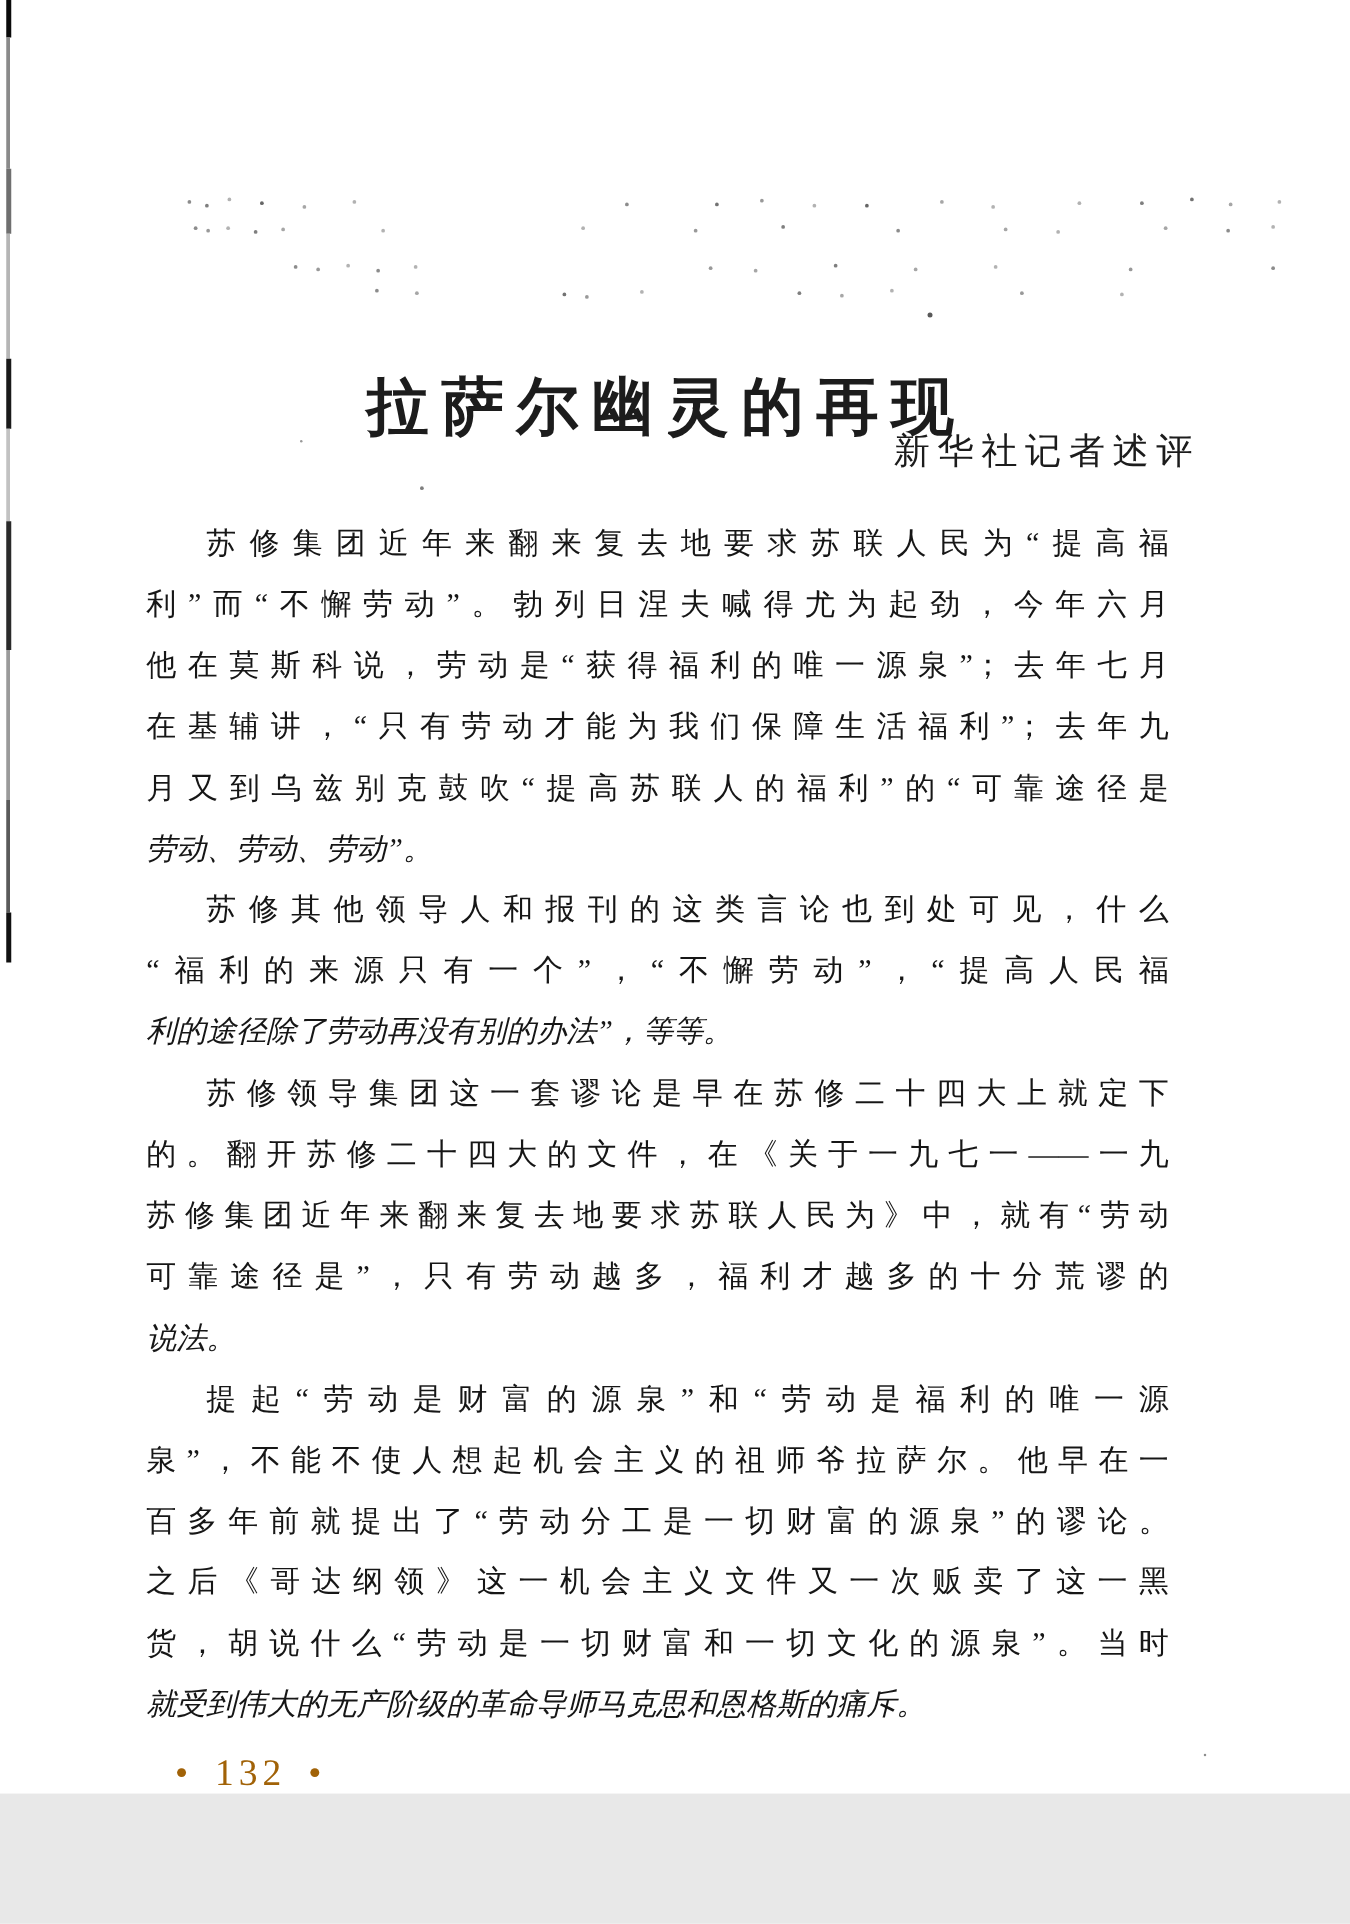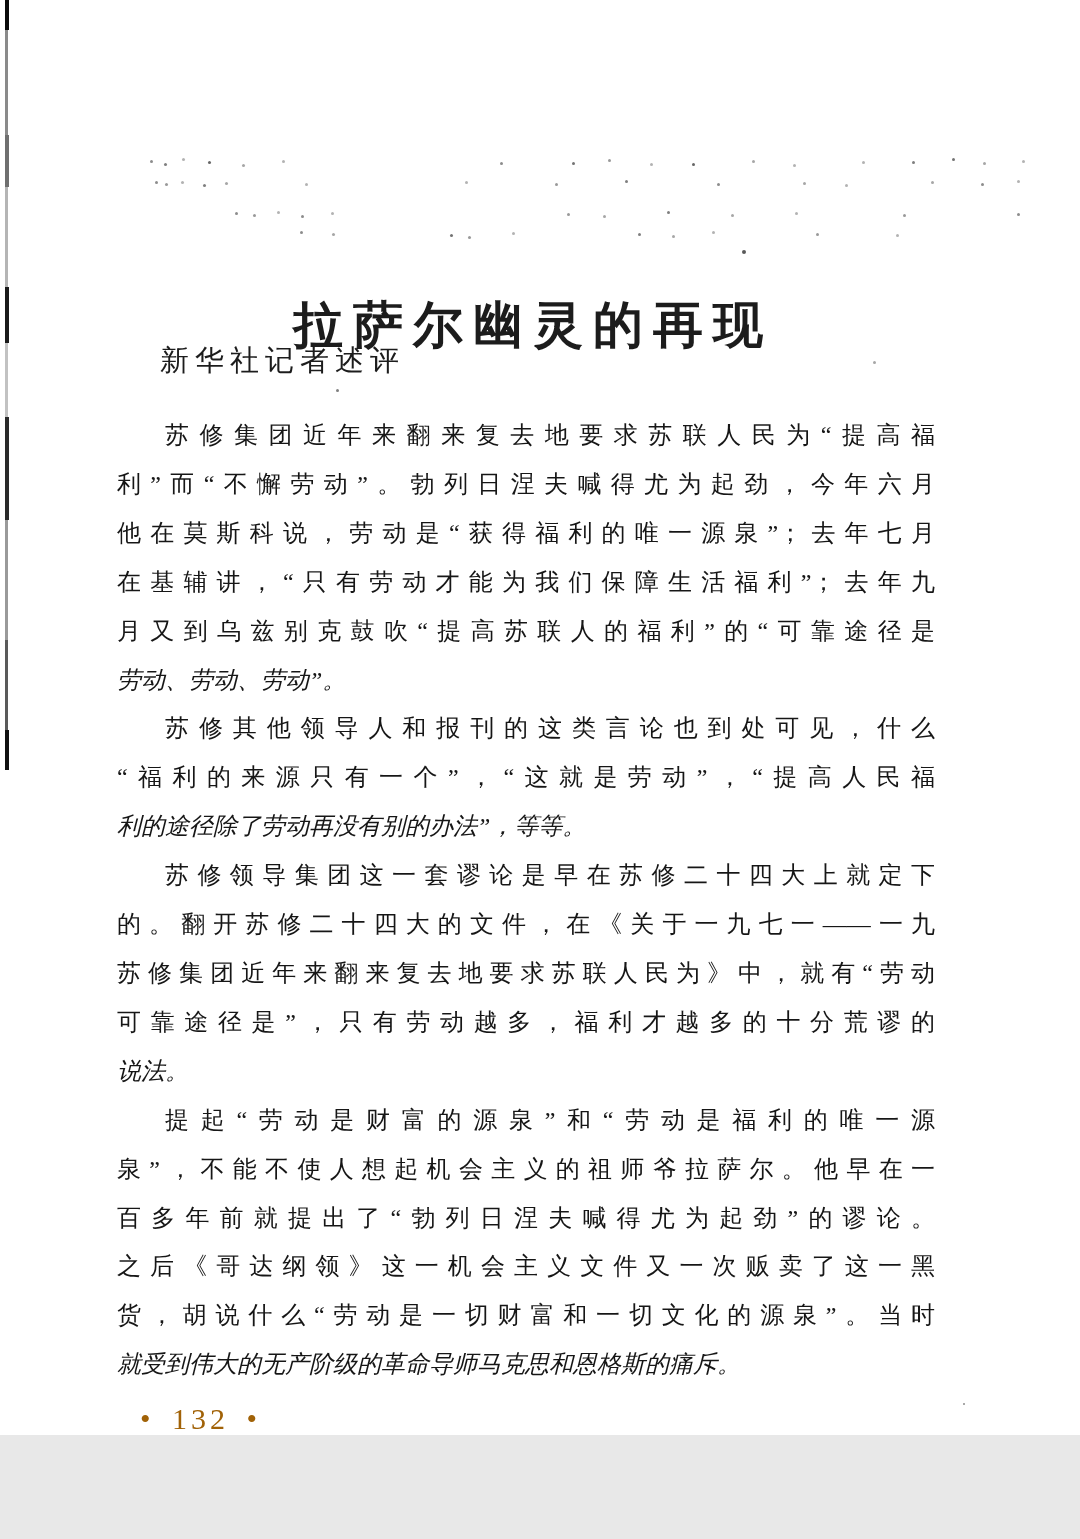--- a/index.html
+++ b/index.html
@@ -64,21 +64,21 @@
     font-size: 50px; font-weight: 700;
     letter-spacing: 10px;
     text-align: center;
     white-space: nowrap;
   }
   .subtitle {
     position: absolute;
     left: 160px; top: 341px; width: 800px;
     font-size: 29px; font-weight: 400;
     letter-spacing: 6px;
-    text-align: left;
+    text-align: right;
     white-space: nowrap;
   }
   .body-text {
     position: absolute;
     left: 117px; top: 411px; width: 818px;
     font-size: 24px;
     line-height: 48.9px;
     color: #161616;
   }
   .line {
@@ -139,34 +139,34 @@
   <div class="para">
         <div class="line first">苏修集团近年来翻来复去地要求苏联人民为“提高福</div>
         <div class="line">利”而“不懈劳动”。勃列日涅夫喊得尤为起劲，今年六月</div>
         <div class="line">他在莫斯科说，劳动是“获得福利的唯一源泉”；去年七月</div>
         <div class="line">在基辅讲，“只有劳动才能为我们保障生活福利”；去年九</div>
         <div class="line">月又到乌兹别克鼓吹“提高苏联人的福利”的“可靠途径是</div>
         <div class="line last">劳动、劳动、劳动”。</div>
       </div>
       <div class="para">
         <div class="line first">苏修其他领导人和报刊的这类言论也到处可见，什么</div>
-        <div class="line">“福利的来源只有一个”，“这就是劳动”，“提高人民福</div>
+        <div class="line">“福利的来源只有一个”，“不懈劳动”，“提高人民福</div>
         <div class="line last">利的途径除了劳动再没有别的办法”，等等。</div>
       </div>
       <div class="para">
         <div class="line first">苏修领导集团这一套谬论是早在苏修二十四大上就定下</div>
         <div class="line">的。翻开苏修二十四大的文件，在《关于一九七一——一九</div>
         <div class="line">苏修集团近年来翻来复去地要求苏联人民为》中，就有“劳动</div>
         <div class="line">可靠途径是”，只有劳动越多，福利才越多的十分荒谬的</div>
         <div class="line last">说法。</div>
       </div>
       <div class="para">
         <div class="line first">提起“劳动是财富的源泉”和“劳动是福利的唯一源</div>
         <div class="line">泉”，不能不使人想起机会主义的祖师爷拉萨尔。他早在一</div>
-        <div class="line">百多年前就提出了“勃列日涅夫喊得尤为起劲”的谬论。</div>
+        <div class="line">百多年前就提出了“劳动分工是一切财富的源泉”的谬论。</div>
         <div class="line">之后《哥达纲领》这一机会主义文件又一次贩卖了这一黑</div>
         <div class="line">货，胡说什么“劳动是一切财富和一切文化的源泉”。当时</div>
         <div class="line last">就受到伟大的无产阶级的革命导师马克思和恩格斯的痛斥。</div>
       </div>
     </div>
 
   <div class="page-number">• 132 •</div>
 
   <svg class="ink-mark" width="34" height="20" viewBox="0 0 34 20">
     <path d="M2,6 Q5,13 13,13 Q21,14 32,12" stroke="#151515" stroke-width="3.5" fill="none" stroke-linecap="round"></path>

